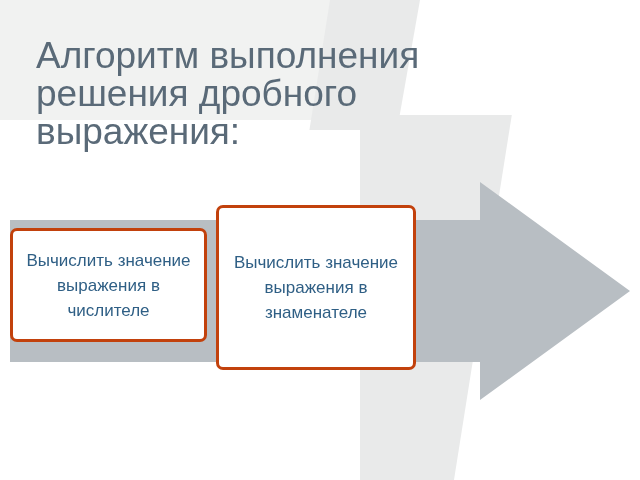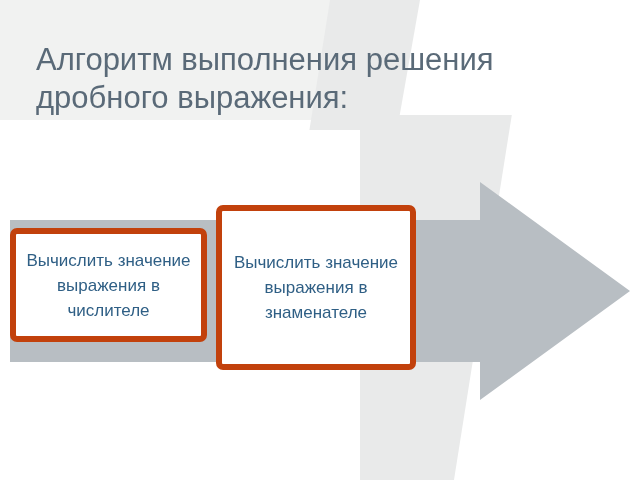--- a/index.html
+++ b/index.html
@@ -56,43 +56,43 @@
     top: 130px;
     width: 360px;
     height: 350px;
     background: #ffffff;
   }
 
   
   #title {
     position: absolute;
     left: 36px;
-    top: 20px;
+    top: 12px;
     width: 470px;
     color: #5a6a78;
-    font-size: 31px;
+    font-size: 37px;
     line-height: 38px;
     font-weight: normal;
     letter-spacing: 0px;
   }
 
   
   #arrow {
     position: absolute;
     left: 10px;
     top: 182px;
     width: 620px;
     height: 218px;
   }
 
   
   .box {
     position: absolute;
     box-sizing: border-box;
-    border: 6px solid #c2410c;
+    border: 3px solid #c2410c;
     border-radius: 7px;
     background: #ffffff;
     color: #2f5f85;
     text-align: center;
     font-size: 17px;
     line-height: 25px;
     display: flex;
     align-items: center;
     justify-content: center;
     padding: 4px 6px;

